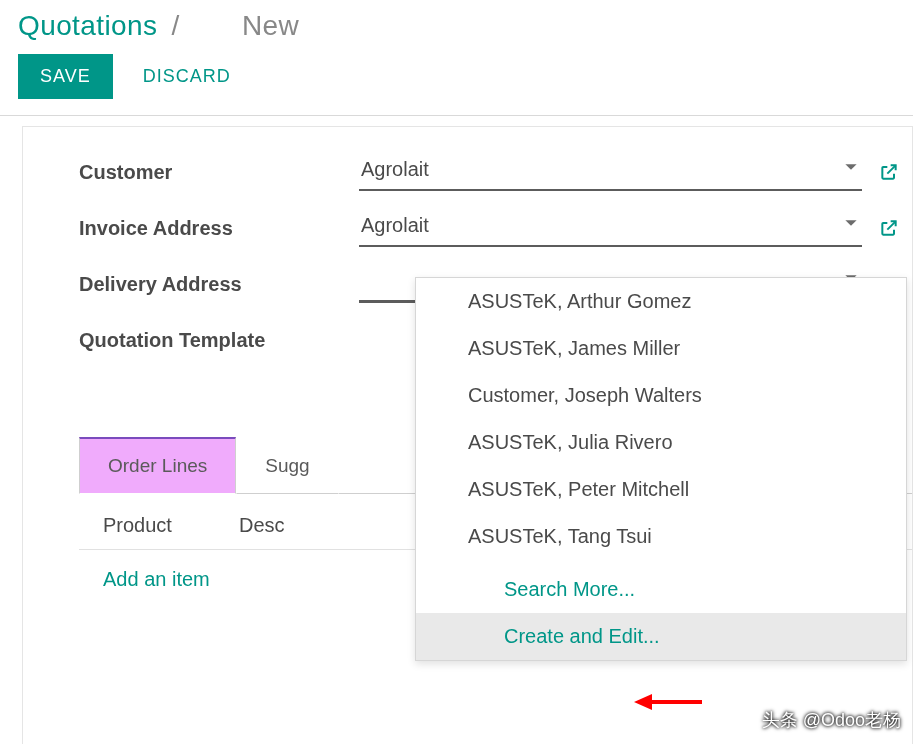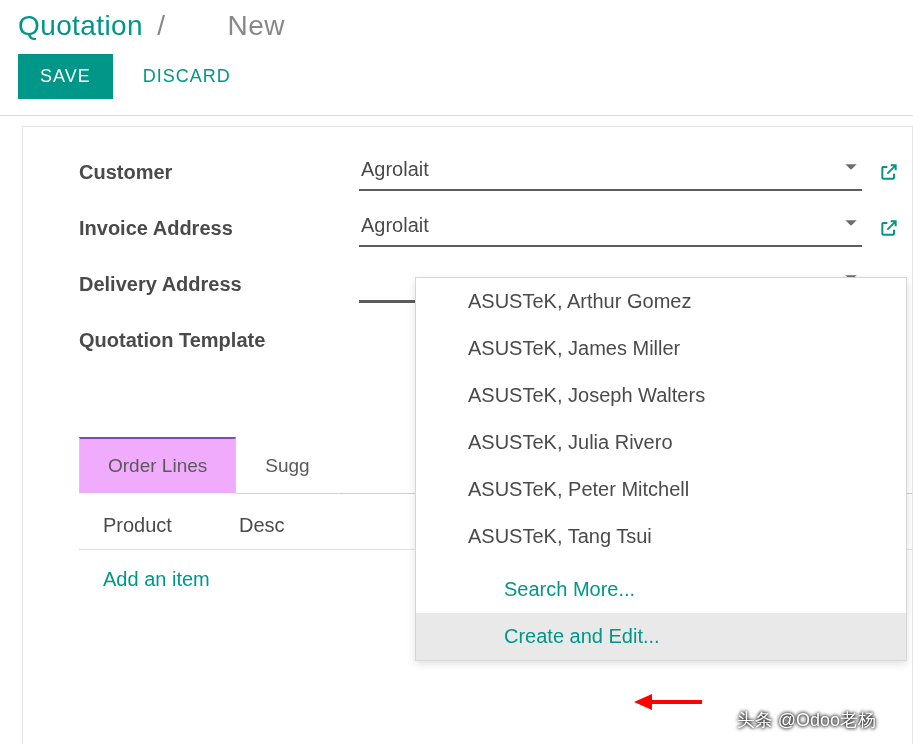--- a/index.html
+++ b/index.html
@@ -56,30 +56,30 @@
   }
   .dd-item { padding: 12px 28px 12px 52px; font-size: 20px; color: #4a4a4a; cursor: pointer; }
   .dd-item.link { color: #009688; padding-left: 88px; }
   .dd-item.hover { background: #e9e9e9; }
   .dd-sep { height: 6px; }
 
   
   .arrow { position: absolute; left: 634px; top: 690px; z-index: 60; }
 
   
-  .watermark { position: absolute; right: 37px; bottom: 12px; font-size: 18px; color: #fff; text-shadow: 0 0 4px #000, 0 0 3px #000; z-index: 70; }
+  .watermark { position: absolute; right: 12px; bottom: 12px; font-size: 18px; color: #fff; text-shadow: 0 0 4px #000, 0 0 3px #000; z-index: 70; }
 
   svg { display: block; }
 </style>
 </head>
 <body>
 <div class="page">
 
   <div class="breadcrumb">
-    <span class="link">Quotation</span>
+    <span class="link">Quotations</span>
     <span class="sep">/</span>
     <span class="current">New</span>
   </div>
 
   <div class="toolbar">
     <button class="btn-save">SAVE</button>
     <button class="btn-discard">DISCARD</button>
   </div>
 
   <div class="sheet">
@@ -143,21 +143,21 @@
       </div>
 
       <div class="row">
         <div class="label">Quotation Template</div>
       </div>
     </div>
 
     <div class="dropdown">
       <div class="dd-item">ASUSTeK, Arthur Gomez</div>
       <div class="dd-item">ASUSTeK, James Miller</div>
-      <div class="dd-item">ASUSTeK, Joseph Walters</div>
+      <div class="dd-item">Customer, Joseph Walters</div>
       <div class="dd-item">ASUSTeK, Julia Rivero</div>
       <div class="dd-item">ASUSTeK, Peter Mitchell</div>
       <div class="dd-item">ASUSTeK, Tang Tsui</div>
       <div class="dd-sep"></div>
       <div class="dd-item link">Search More...</div>
       <div class="dd-item link hover">Create and Edit...</div>
     </div>
 
     <div class="tabs">
       <div class="tab-strip">

